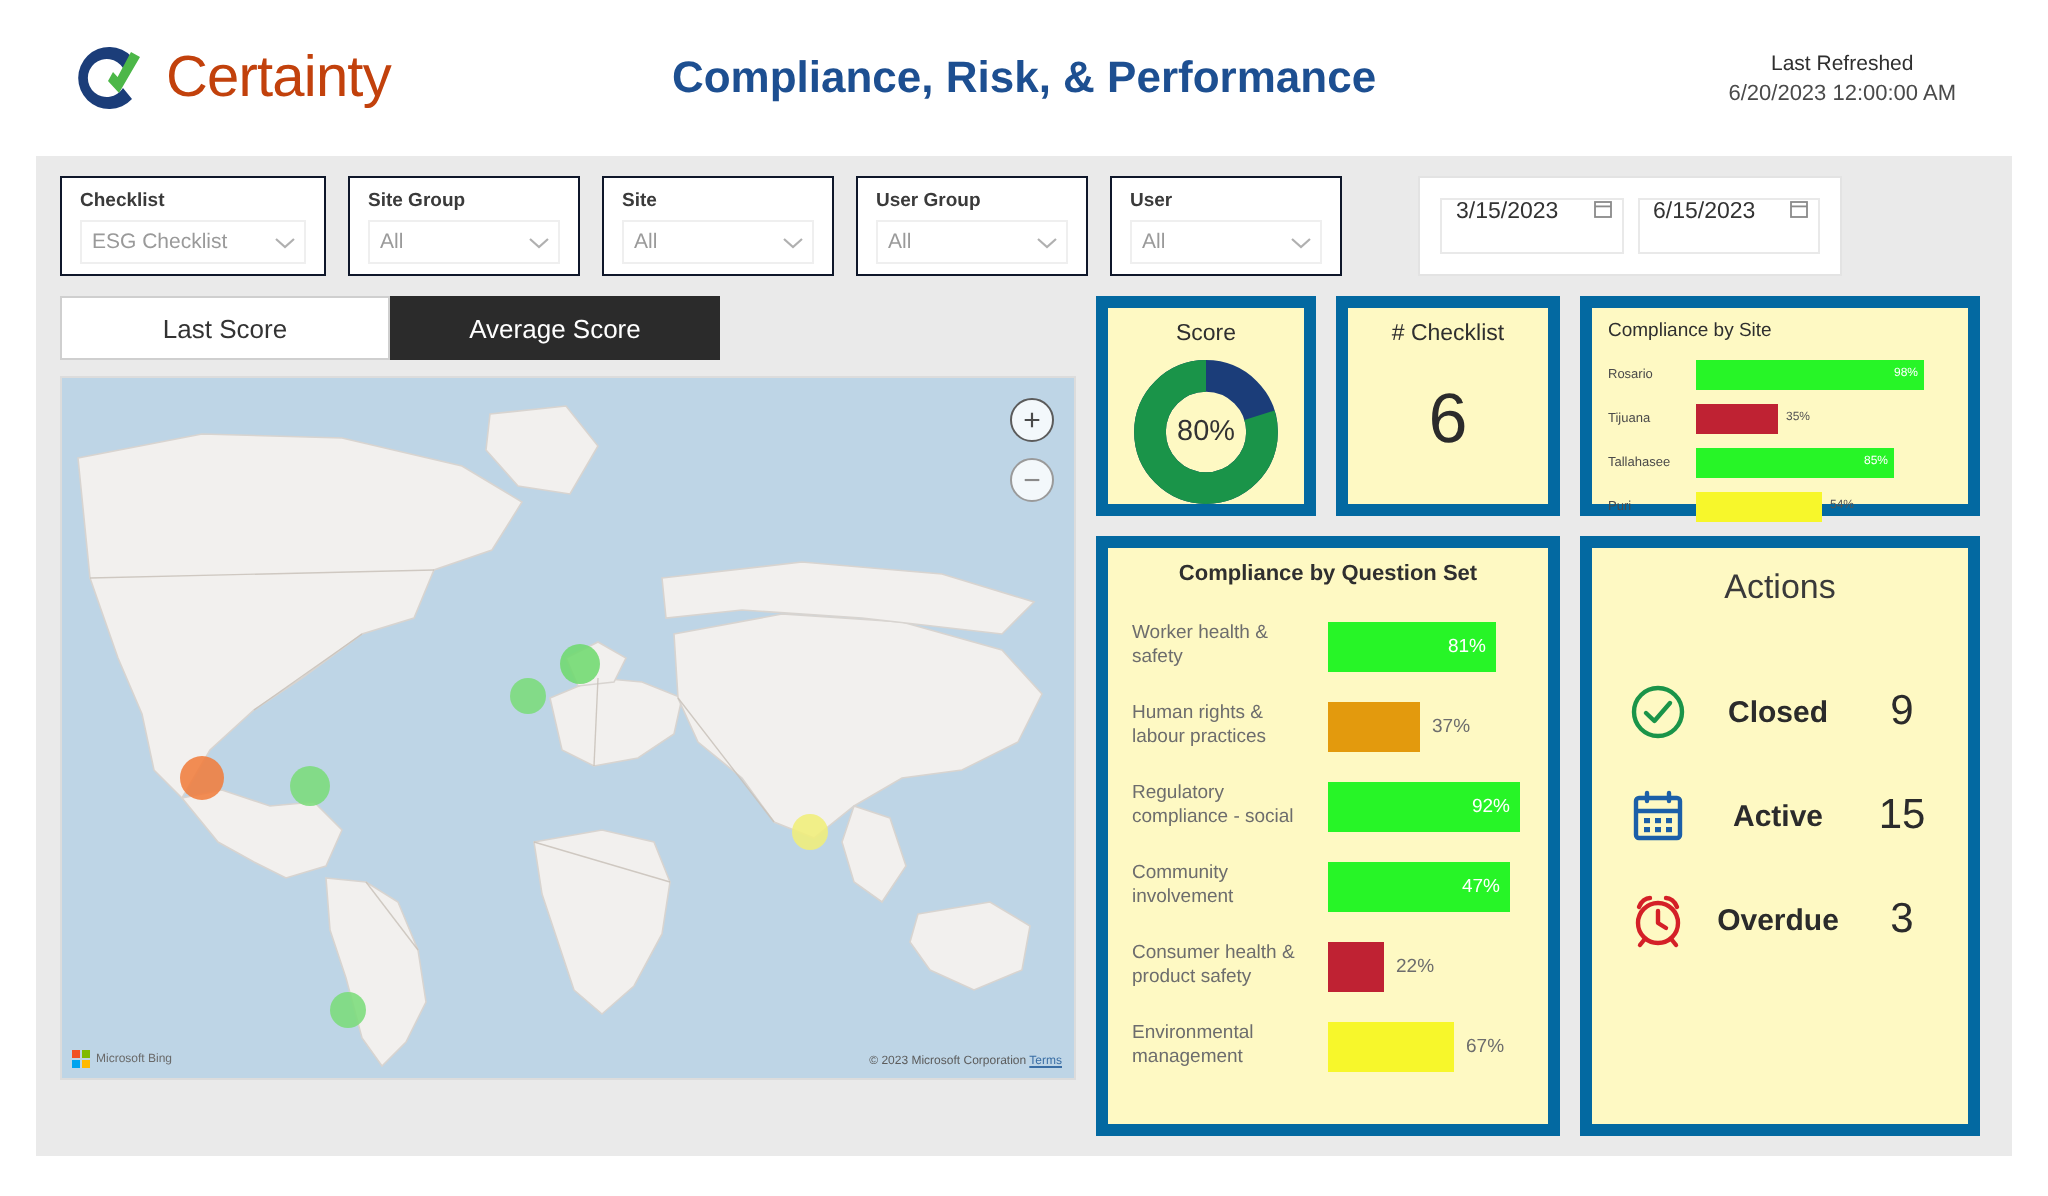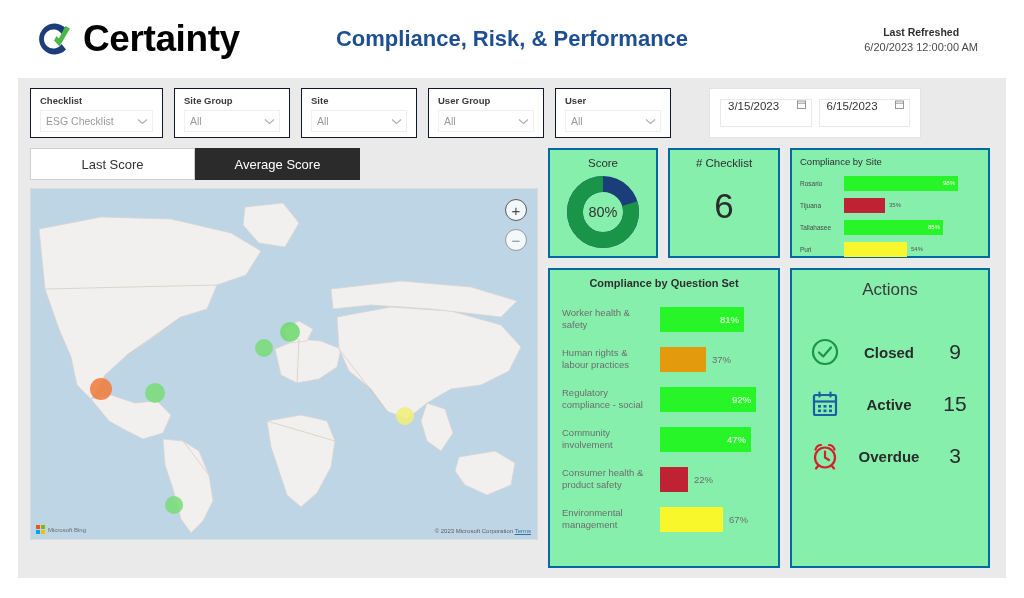--- a/index.html
+++ b/index.html
@@ -15,35 +15,35 @@
     height: 78px;
     background: #ffffff;
     display: flex;
     align-items: center;
     padding: 0 28px 0 32px;
     position: relative;
   }
   .logo-wrap { display: flex; align-items: center; gap: 9px; }
   .logo-mark { width: 42px; height: 40px; display: block; }
   .logo-text {
-    font-size: 37px; font-weight: bold; color: #000000;
+    font-size: 29px; font-weight: normal; color: #c2410c;
     letter-spacing: -0.4px;
   }
   .dash-title {
     position: absolute; left: 0; right: 0; top: 50%;
     transform: translateY(-50%);
     text-align: center;
     font-size: 22px; font-weight: bold; color: #1d4f91;
     pointer-events: none;
   }
   .refresh-block {
     margin-left: auto; text-align: center; z-index: 2;
     padding-right: 18px;
   }
-  .refresh-title { font-size: 10.5px; font-weight: bold; color: #2f2f2f; }
+  .refresh-title { font-size: 10.5px; font-weight: normal; color: #2f2f2f; }
   .refresh-time { font-size: 11px; color: #4a4a4a; margin-top: 3px; }
 
   
   .canvas {
     position: absolute; left: 18px; top: 78px;
     width: 988px; height: 500px;
     background: #eaeaea;
     padding: 10px 12px 12px 12px;
   }
 
@@ -117,21 +117,21 @@
   }
   .bing-squares { width: 9px; height: 9px; }
   .bing-text { font-size: 6px; color: #6a6a6a; }
   .map-attrib {
     position: absolute; right: 6px; bottom: 5px;
     font-size: 6px; color: #5c5c5c;
   }
   .map-attrib a { color: #3a6ea5; }
 
   
-  .card { background: #86efac; border: 2px solid #0369a1; }
+  .card { background: #fef9c3; border: 6px solid #0369a1; }
   .card-title {
     text-align: center; font-size: 11.5px; color: #2f2f2f;
     padding: 7px 0 0 0;
   }
 
   
   .kpi-row { display: flex; gap: 10px; height: 110px; }
   .score-card { width: 110px; }
   .checklist-card { flex: 1; }
   .donut-wrap { display: flex; justify-content: center; margin-top: 6px; }

